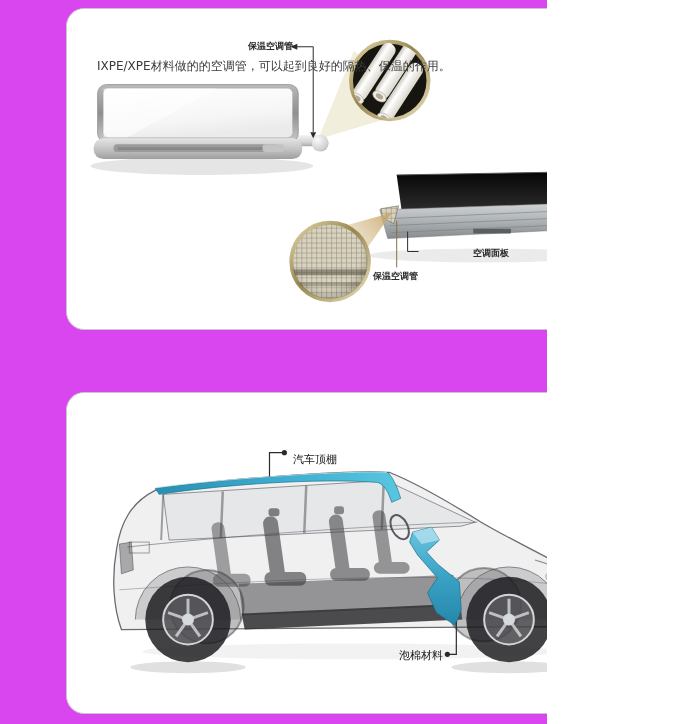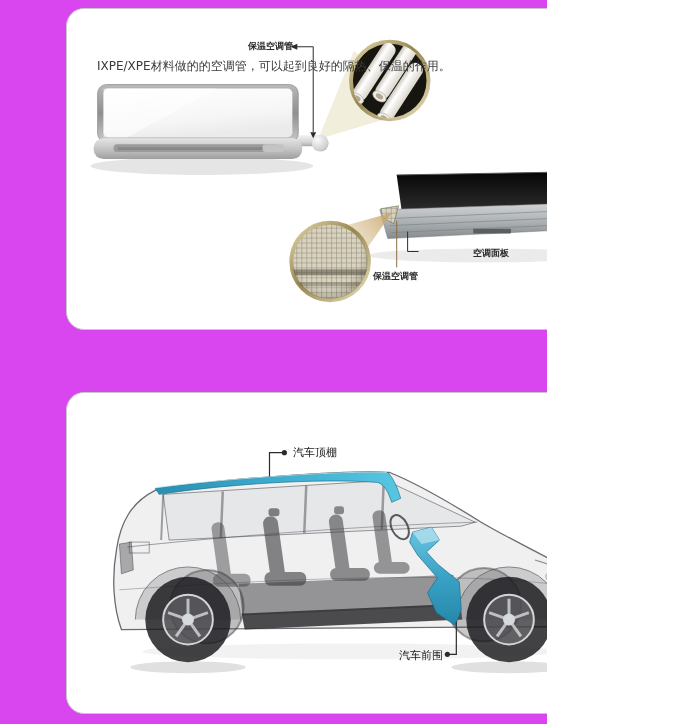--- a/index.html
+++ b/index.html
@@ -281,17 +281,17 @@
       </g>
 
       <g stroke="#2b2b2b" stroke-width="1.2" fill="none">
         <polyline points="216,60 203,60 203,84"></polyline>
         <circle cx="218" cy="60" r="2.6" fill="#2b2b2b" stroke="none"></circle>
         <polyline points="384,263 391,263 391,230"></polyline>
         <circle cx="382" cy="263" r="2.6" fill="#2b2b2b" stroke="none"></circle>
       </g>
     </svg>
 
-    <div class="lbl car-lbl" style="left:226px; top:53px;">汽车顶棚</div>
-    <div class="lbl car-lbl" style="left:332px; top:256px;">汽车前围</div>
+    <div class="lbl car-lbl" style="left:226px; top:60px;">汽车顶棚</div>
+    <div class="lbl car-lbl" style="left:332px; top:256px;">泡棉材料</div>
   </div>
 
 </div>
 
 </body></html>

